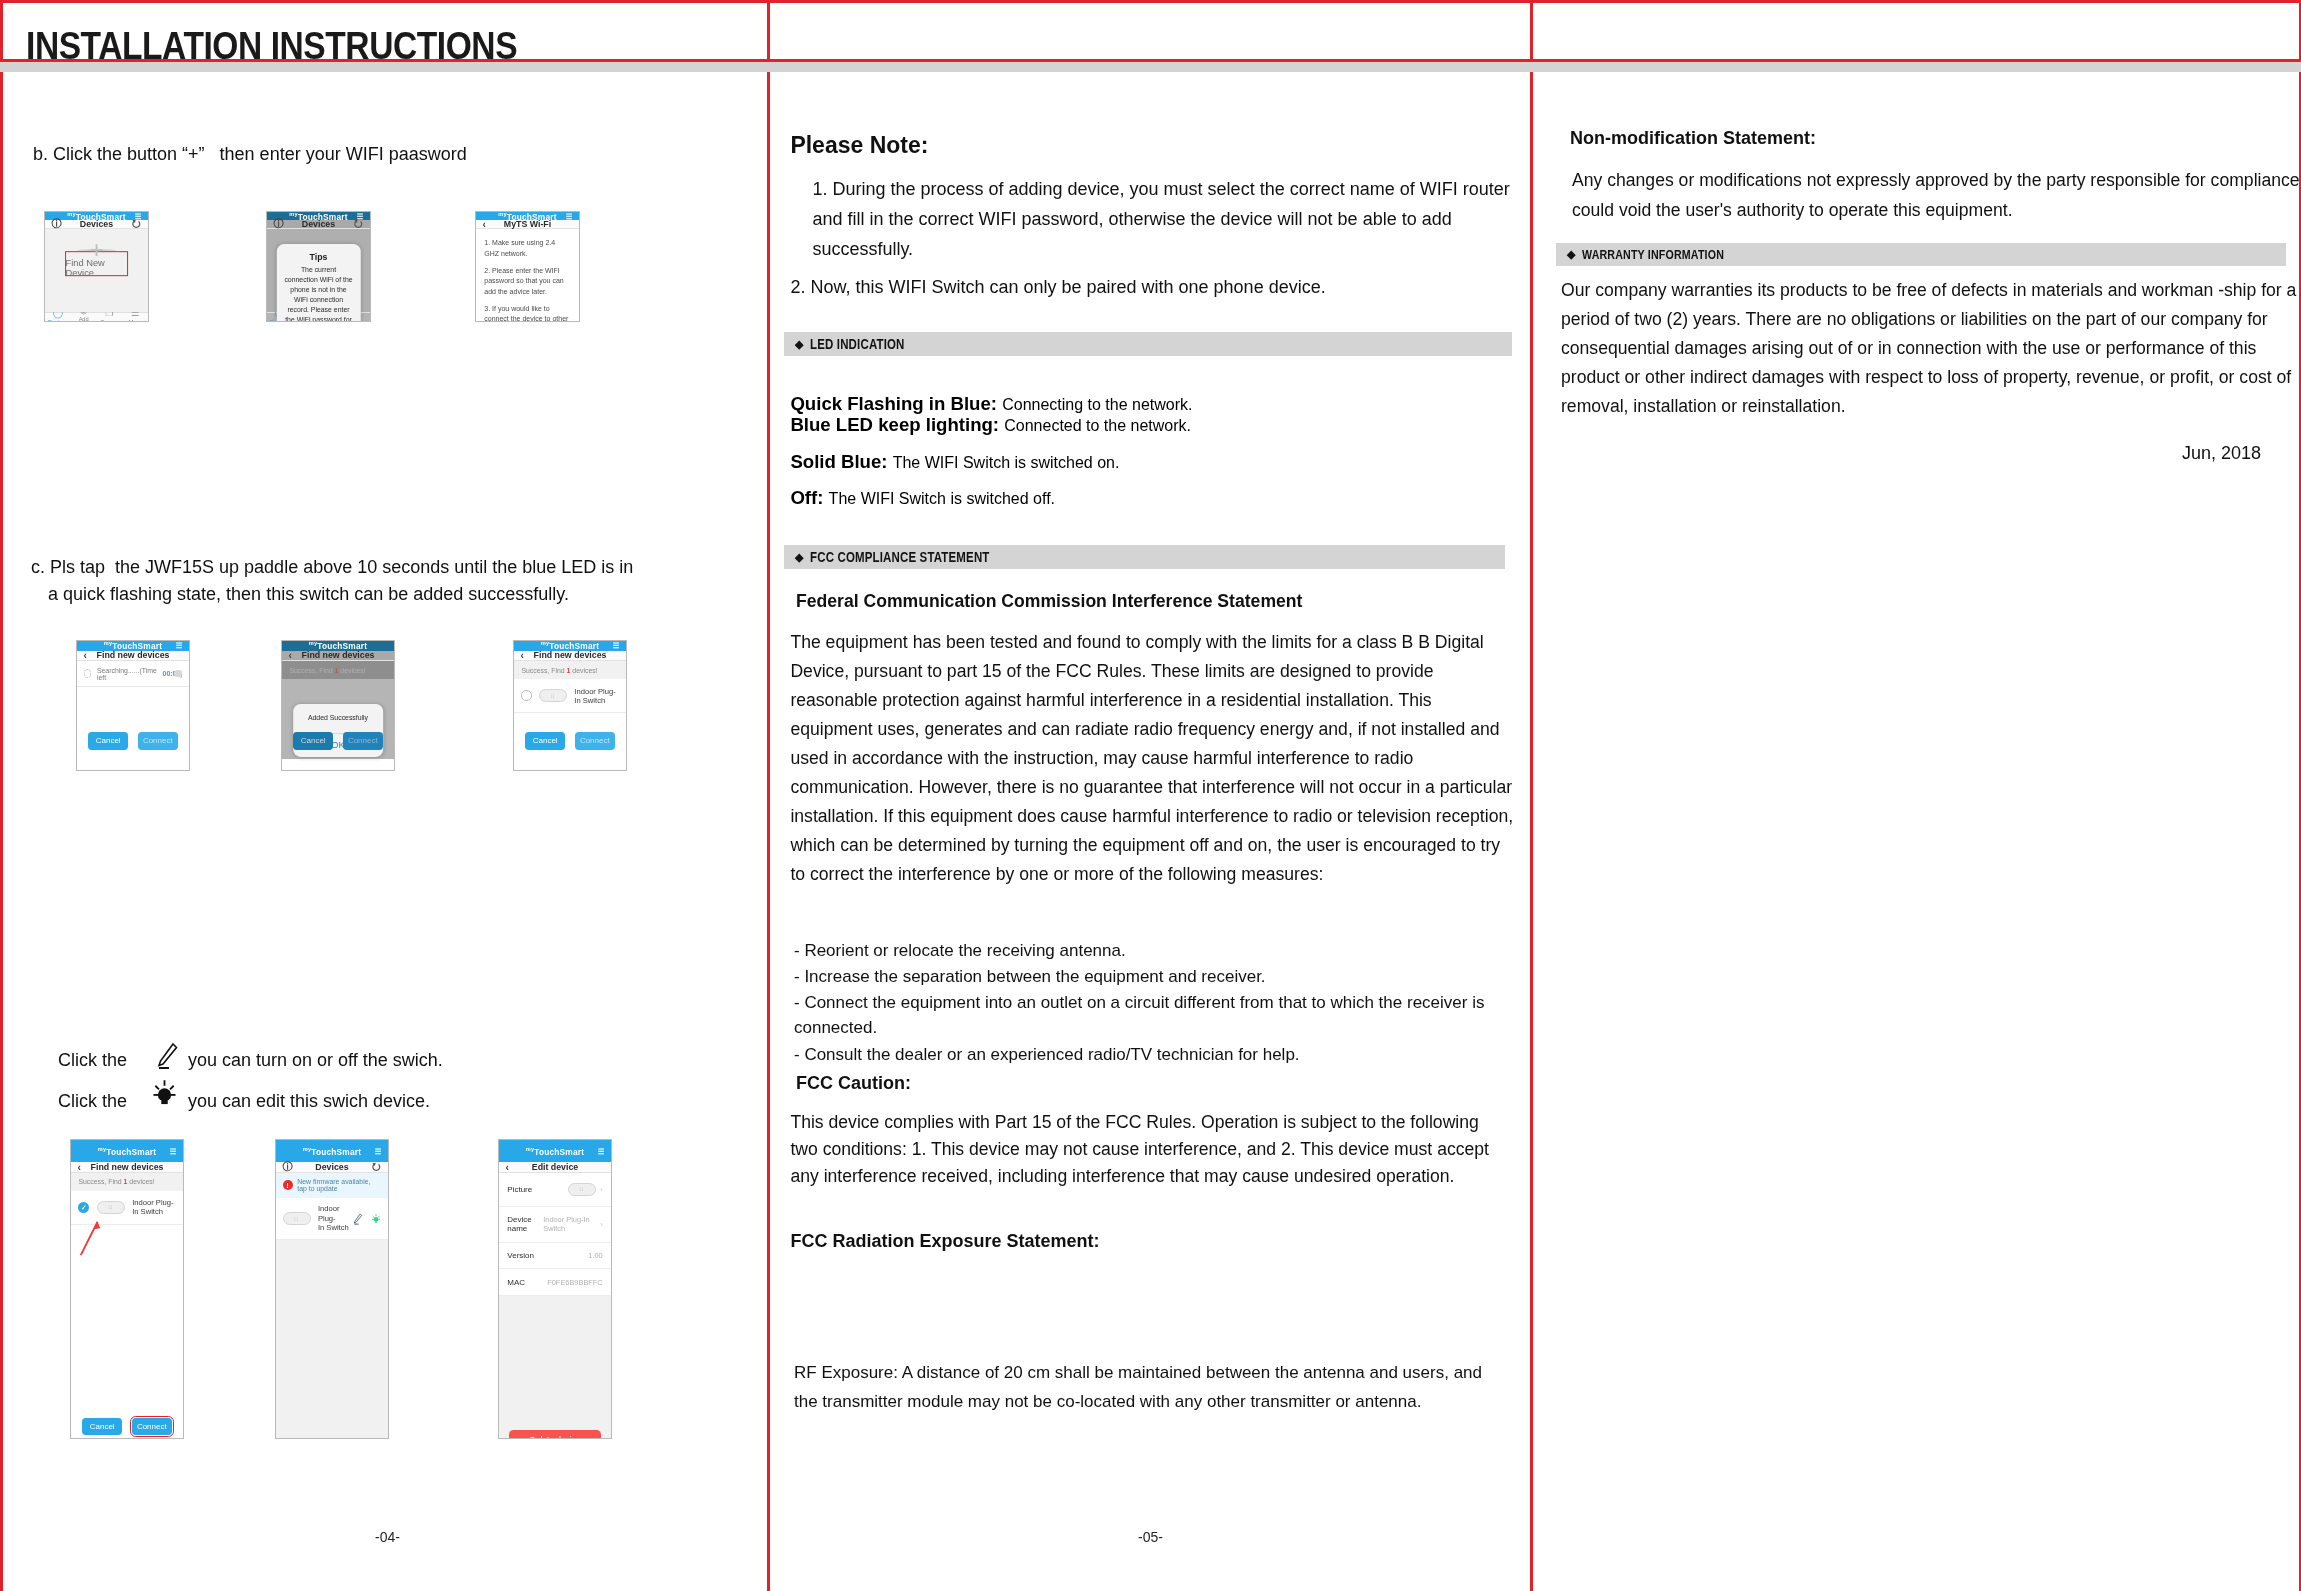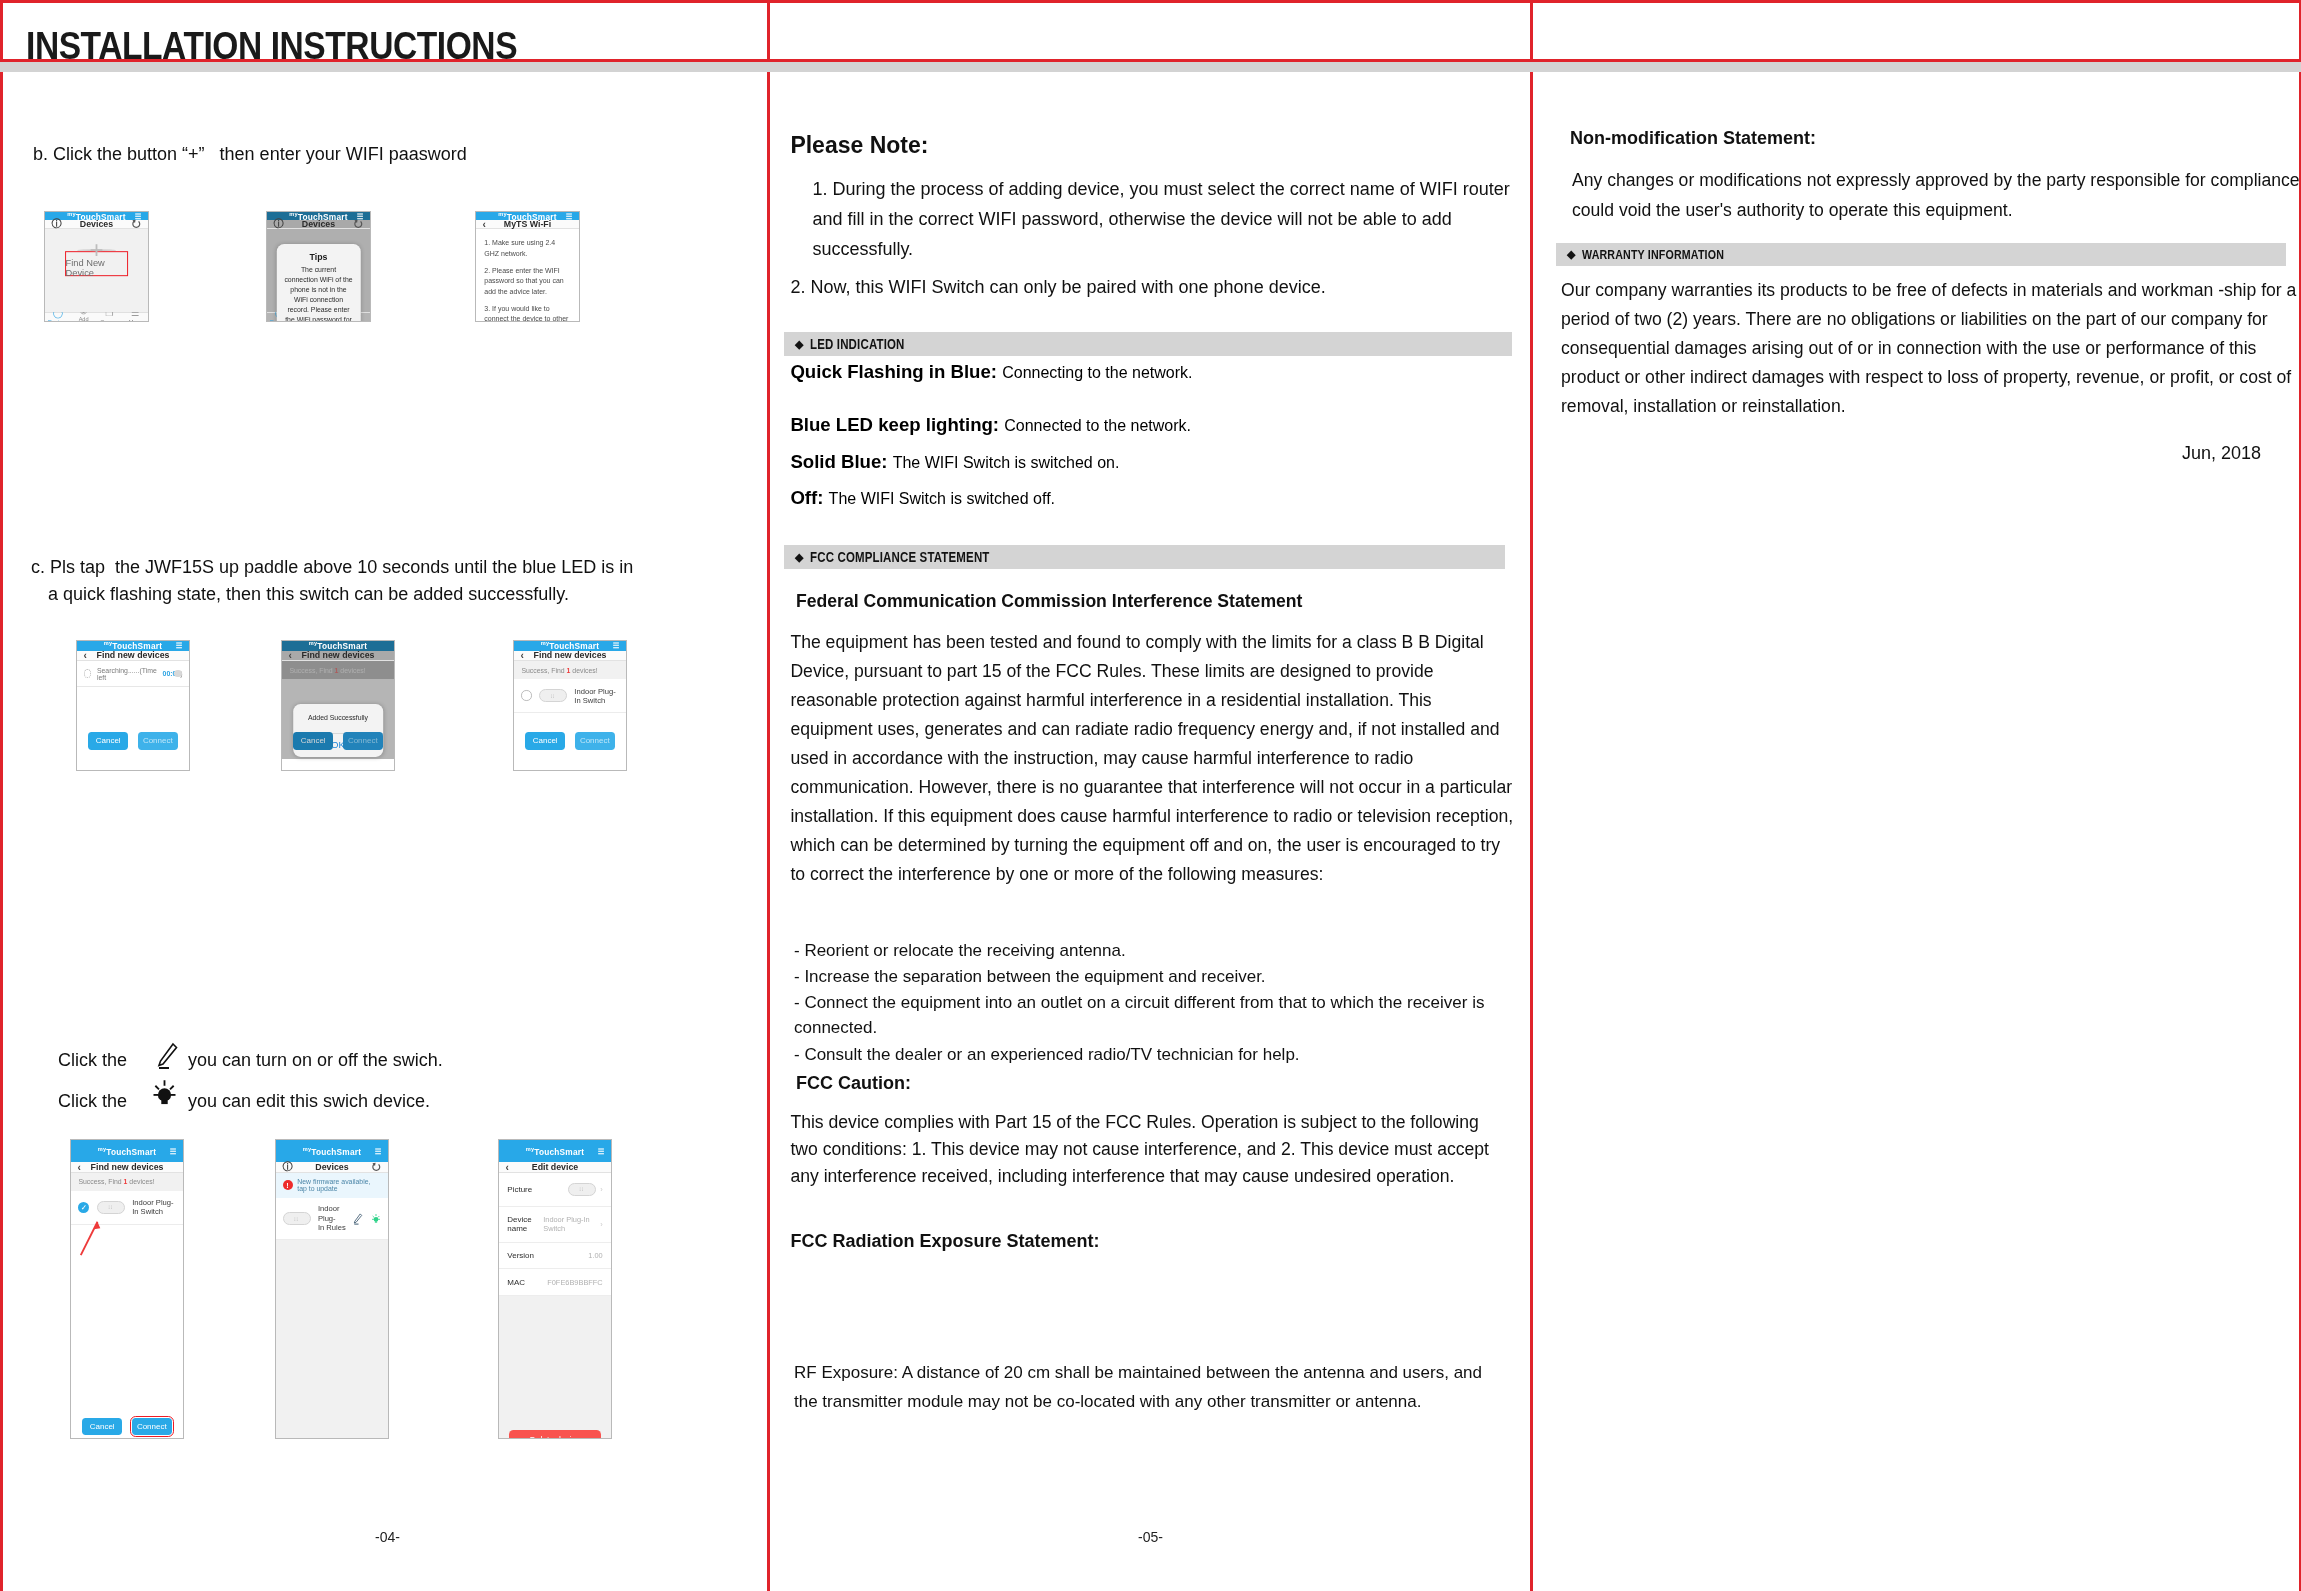--- a/index.html
+++ b/index.html
@@ -379,21 +379,21 @@
       </div>
       <div class="ph-body" style="height:89%;">
         <div class="fw-banner">
           <span class="fw-dot">!</span>
           <span>New firmware available, tap to update</span>
         </div>
         <div class="dev-row" style="padding:6.5px 6.5px;">
           <span class="plug-ico" style="margin-left:0;">∷</span>
           <span class="dev-name" style="flex:1;line-height:1.25;">
             <span>Indoor Plug-</span><br>
-            <span>In Rules</span>
+            <span>In Switch</span>
           </span>
           <svg style="width:10.2px;height:12px;margin-right:6.5px;" viewBox="0 0 24 28">
             <path d="M17 2 L20.5 5.5 L7 22 L3 23.5 L4.5 19 Z" fill="none" stroke="#3d5a70" stroke-width="2"></path>
             <line x1="3" y1="26" x2="13" y2="26" stroke="#3d5a70" stroke-width="2.4"></line>
           </svg>
           <svg style="width:12px;height:12px;" viewBox="0 0 36 34">
             <circle cx="18" cy="18" r="7.2" fill="#2fd38a"></circle>
             <rect x="14.5" y="24" width="7" height="4" fill="#2fd38a"></rect>
             <line x1="18" y1="2" x2="18" y2="8" stroke="#2fd38a" stroke-width="2.5"></line>
             <line x1="6" y1="18" x2="11" y2="18" stroke="#2fd38a" stroke-width="2.5"></line>
@@ -456,21 +456,21 @@
     <div class="h-bold txt" style="left:20.4px;top:132px;font-size:23px;">Please Note:</div>
 
     <div class="p-abs txt" style="left:20.4px;top:174px;width:728px;font-size:18px;line-height:30px;text-indent:0;padding-left:22px;">1. During the process of adding device, you must select the correct name of WIFI router and fill in the correct WIFI password, otherwise the device will not be able to add successfully.</div>
     <div class="p-abs txt" style="left:20.4px;top:272px;width:728px;font-size:18px;line-height:30px;">2. Now, this WIFI Switch can only be paired with one phone device.</div>
 
     <div class="sec-bar" style="left:14px;top:332px;width:728px;">
       <span class="dia">◆</span>
       <span class="lbl">LED INDICATION</span>
     </div>
 
-    <div class="p-abs" style="left:20.4px;top:361px;font-size:18.6px;">
+    <div class="p-abs" style="left:20.4px;top:393px;font-size:18.6px;">
       <b>Quick Flashing in Blue:</b>
       <span style="font-size:16px;">Connecting to the network.</span>
     </div>
     <div class="p-abs" style="left:20.4px;top:414px;font-size:18.6px;">
       <b>Blue LED keep lighting:</b>
       <span style="font-size:16px;">Connected to the network.</span>
     </div>
     <div class="p-abs" style="left:20.4px;top:451px;font-size:18.6px;">
       <b>Solid Blue:</b>
       <span style="font-size:16px;">The WIFI Switch is switched on.</span>

